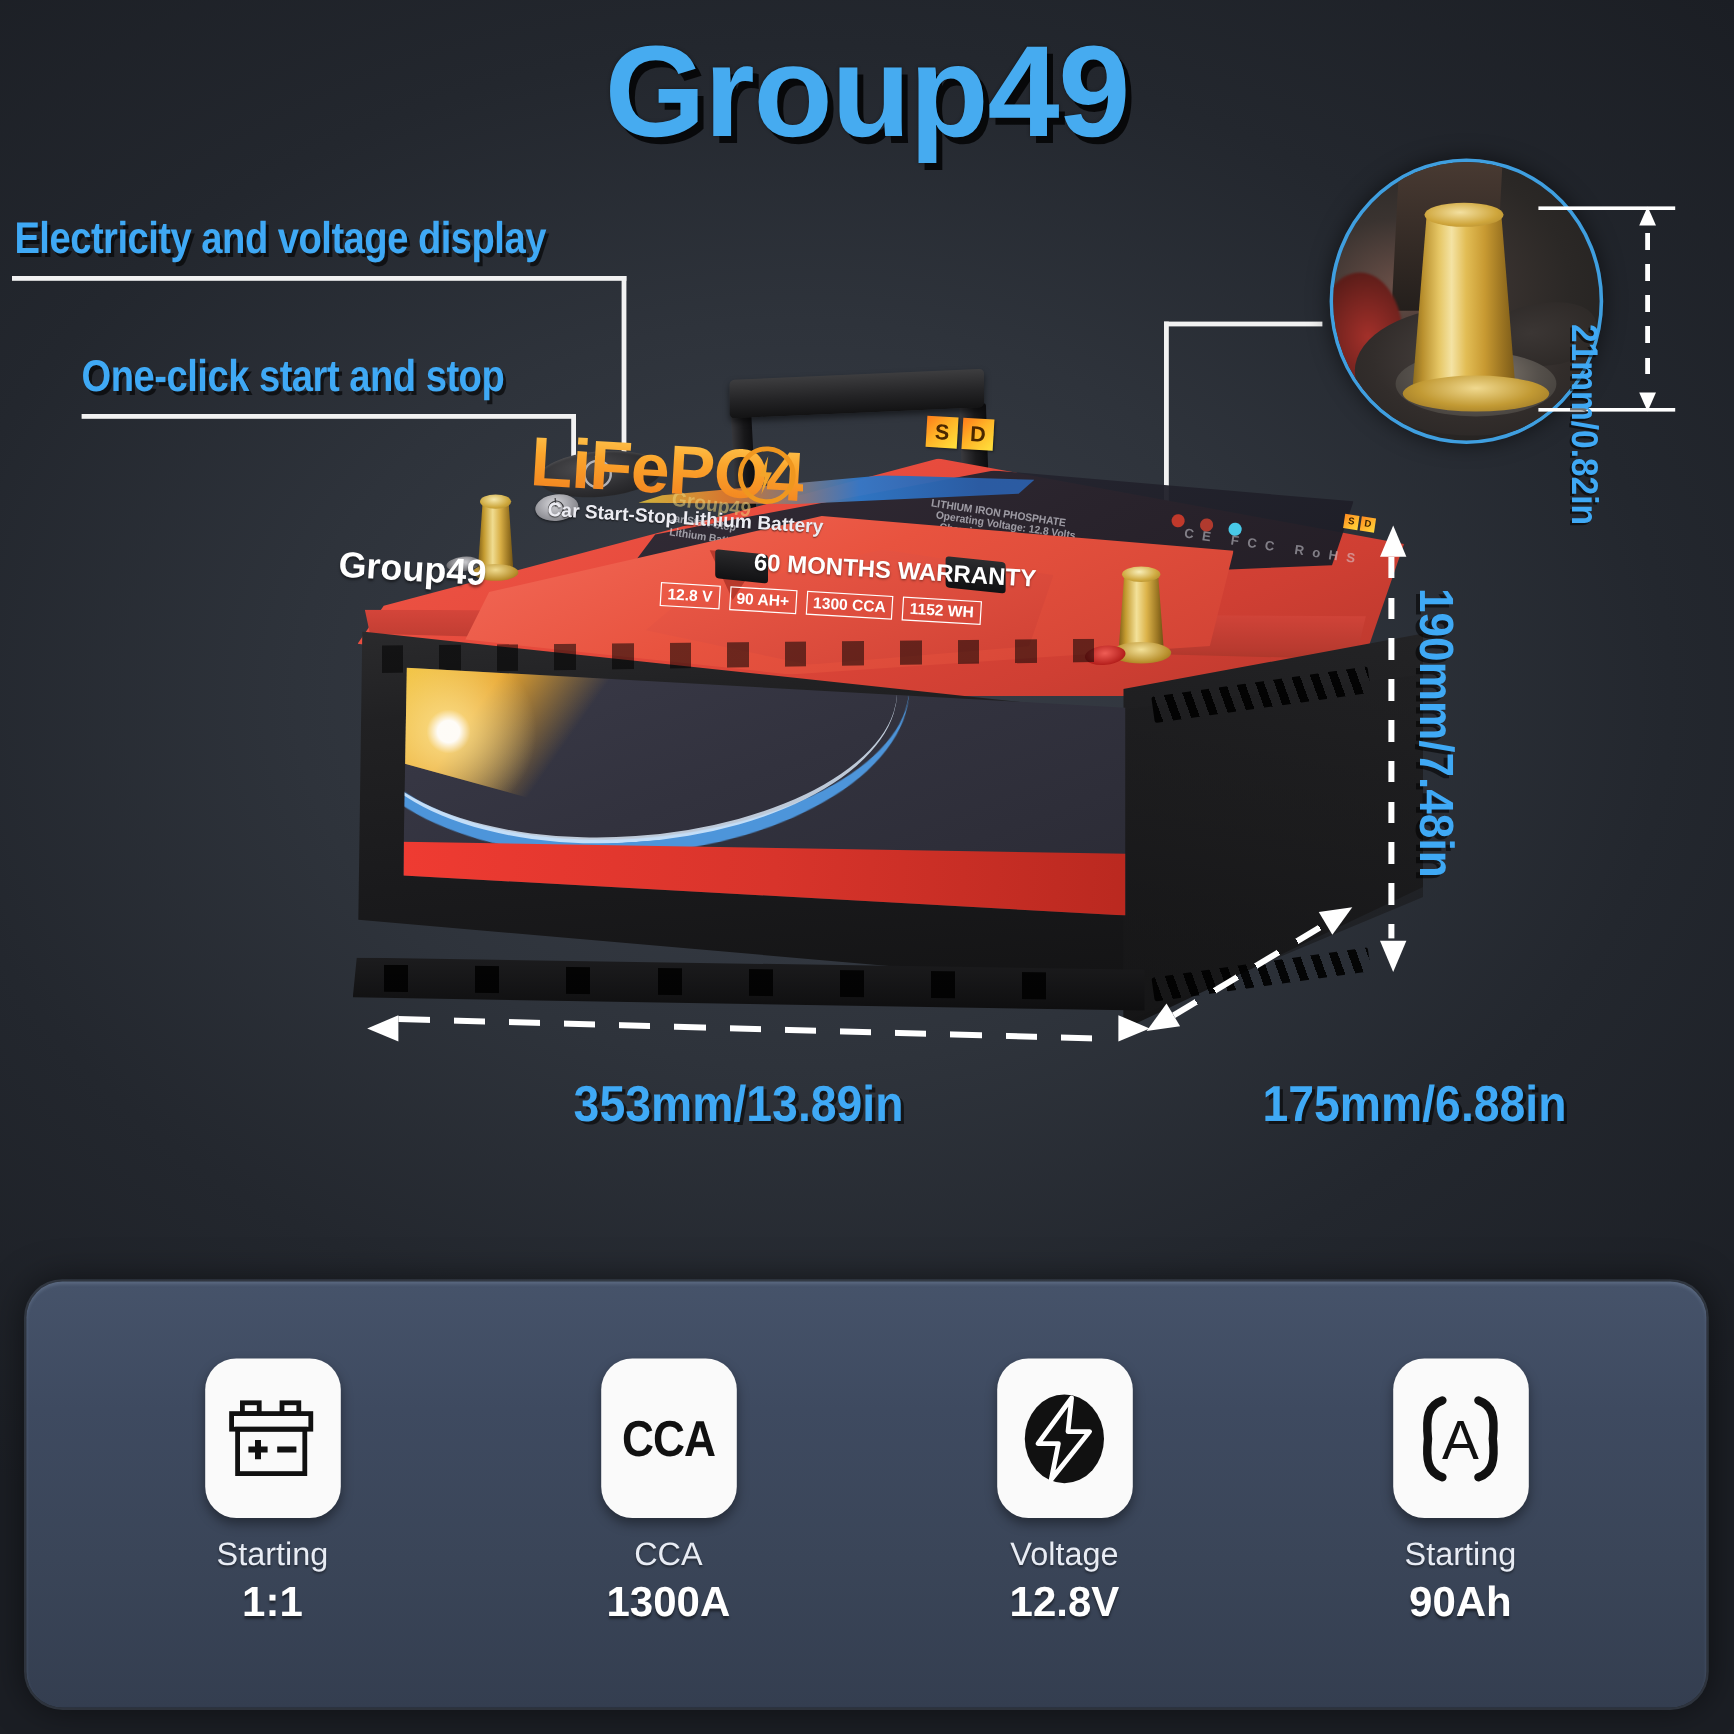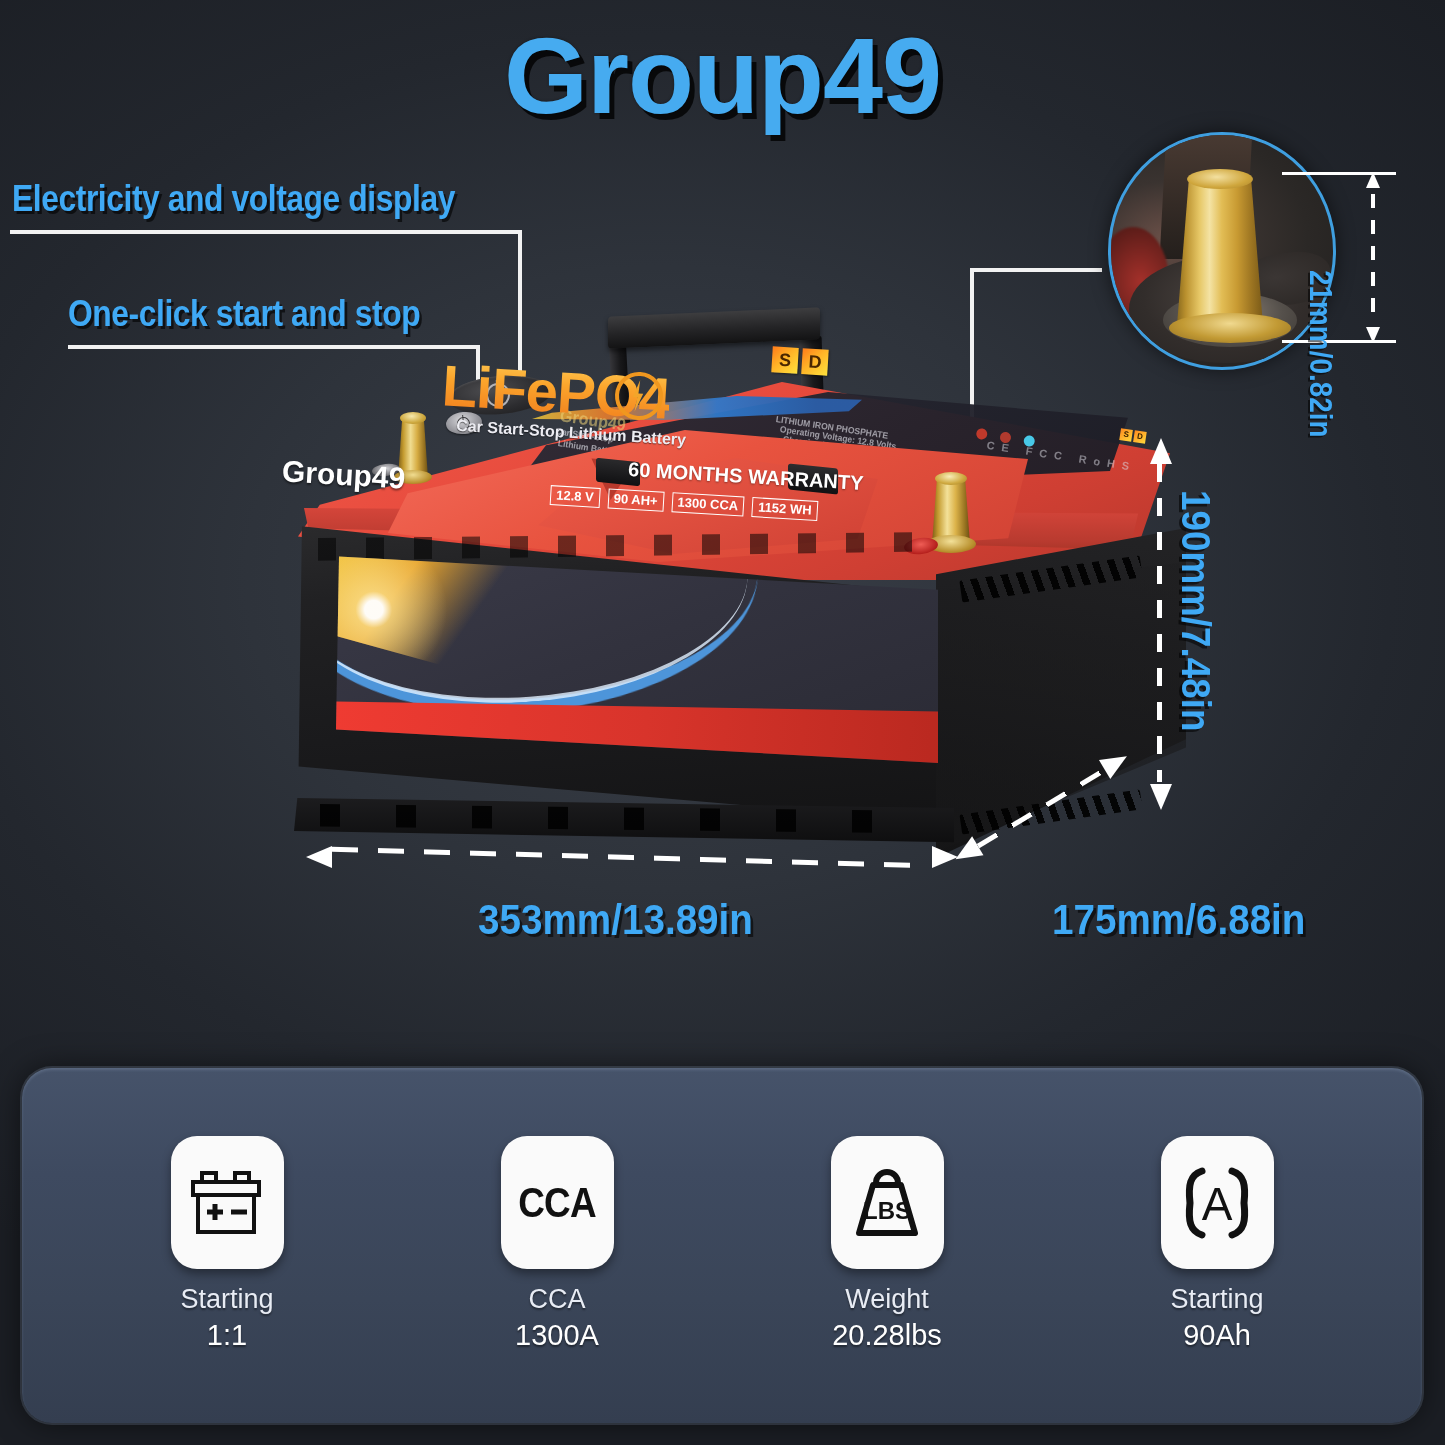--- a/index.html
+++ b/index.html
@@ -653,21 +653,21 @@
     border-radius: 26px;
     box-shadow: 0 5px 10px rgba(0,0,0,0.38);
     display: flex; align-items: center; justify-content: center;
     margin-bottom: 14px;
   }
   .spec-label {
     color: #e8ecf4; font-size: 27px; line-height: 1.25;
     text-shadow: 0 2px 2px rgba(0,0,0,0.4);
   }
   .spec-value {
-    color: #ffffff; font-size: 29px; font-weight: normal; line-height: 1.3;
+    color: #ffffff; font-size: 35px; font-weight: bold; line-height: 1.3;
     text-shadow: 0 2px 2px rgba(0,0,0,0.45);
   }
 </style>
 </head>
 <body>
 
 <div id="stage">
 
   <div id="main-title">Group49</div>
 
@@ -827,32 +827,31 @@
       </div>
 
       <div class="spec-card">
         <div class="spec-icon-box">
           <span style="font-family:'Liberation Sans',sans-serif;font-weight:bold;font-size:42px;color:#111;letter-spacing:-1px;transform:scaleX(0.88);display:inline-block;">CCA</span>
         </div>
         <div class="spec-label">CCA</div>
         <div class="spec-value">1300A</div>
       </div>
 
+
       <div class="spec-card">
         <div class="spec-icon-box">
-          <svg width="72" height="76" viewBox="0 0 72 76">
-            <path d="M25 18 a11 11 0 0 1 22 0" fill="none" stroke="#111" stroke-width="6"></path>
-            <path d="M22 20 L50 20 L64 68 L8 68 Z" fill="none" stroke="#111" stroke-width="6" stroke-linejoin="round"></path>
-            <text x="36" y="54" text-anchor="middle" font-family="'Liberation Sans',sans-serif" font-weight="bold" font-size="24" fill="#111">LBS</text>
+          <svg width="76" height="80" viewBox="0 0 76 80">
+            <ellipse cx="38" cy="40" rx="33" ry="37" fill="#111"></ellipse>
+            <path d="M44 6 L16 44 L33 44 L27 74 L59 34 L41 34 Z" fill="#111" stroke="#fff" stroke-width="4" stroke-linejoin="round"></path>
           </svg>
         </div>
-        <div class="spec-label">Weight</div>
-        <div class="spec-value">20.28lbs</div>
+        <div class="spec-label">Voltage</div>
+        <div class="spec-value">12.8V</div>
       </div>
-
 
       <div class="spec-card">
         <div class="spec-icon-box">
           <svg width="74" height="76" viewBox="0 0 74 76">
             <path d="M22 6 C10 10, 8 20, 10 38 C8 56, 10 66, 22 70" fill="none" stroke="#111" stroke-width="7" stroke-linecap="round"></path>
             <path d="M52 6 C64 10, 66 20, 64 38 C66 56, 64 66, 52 70" fill="none" stroke="#111" stroke-width="7" stroke-linecap="round"></path>
             <text x="37" y="55" text-anchor="middle" font-family="'Liberation Sans',sans-serif" font-size="46" fill="#111">A</text>
           </svg>
         </div>
         <div class="spec-label">Starting</div>

